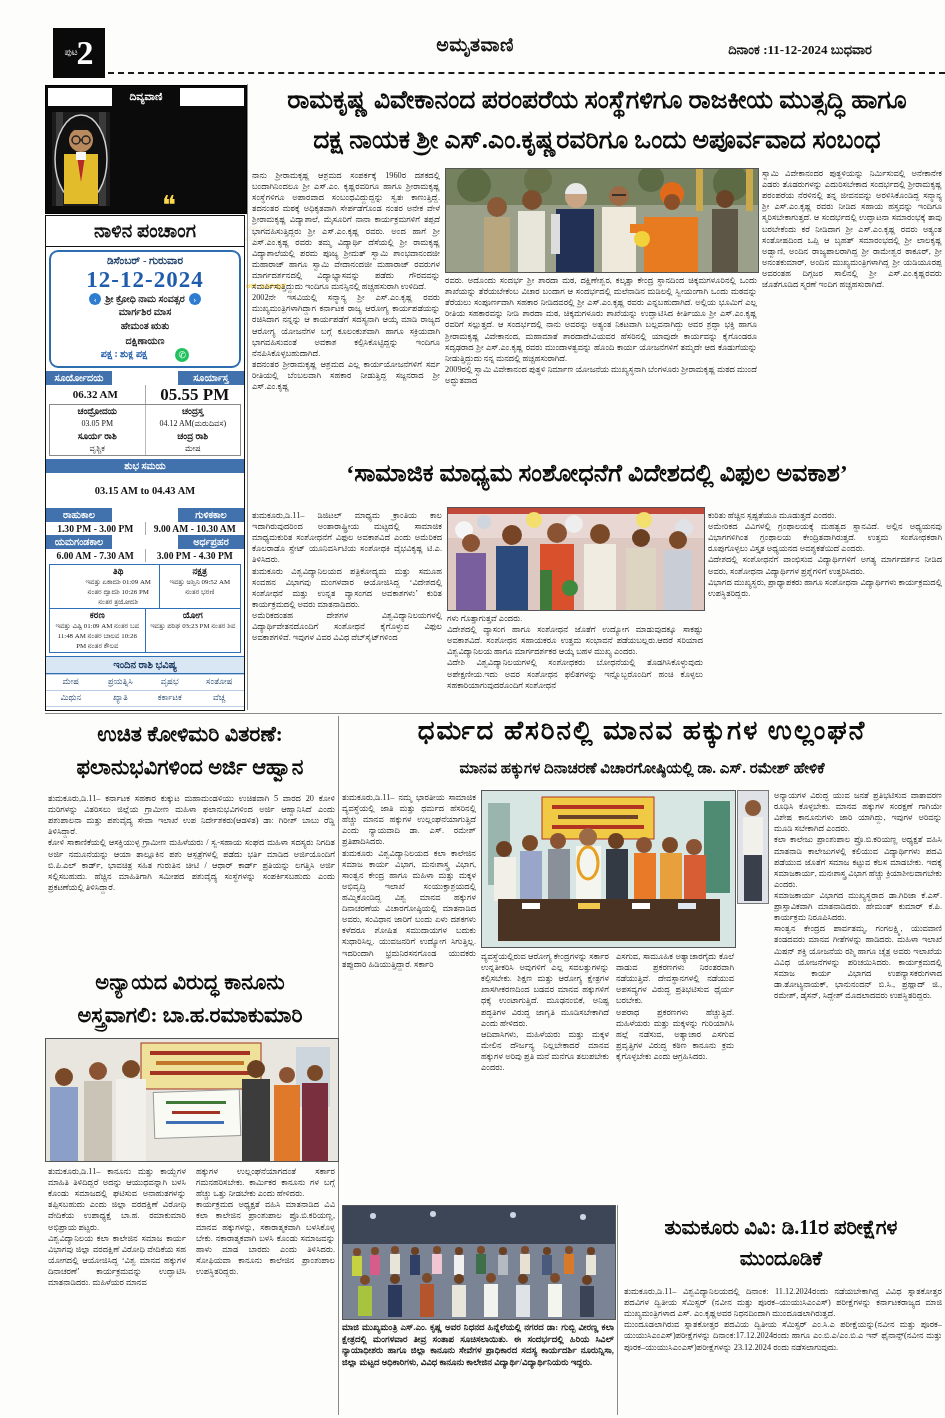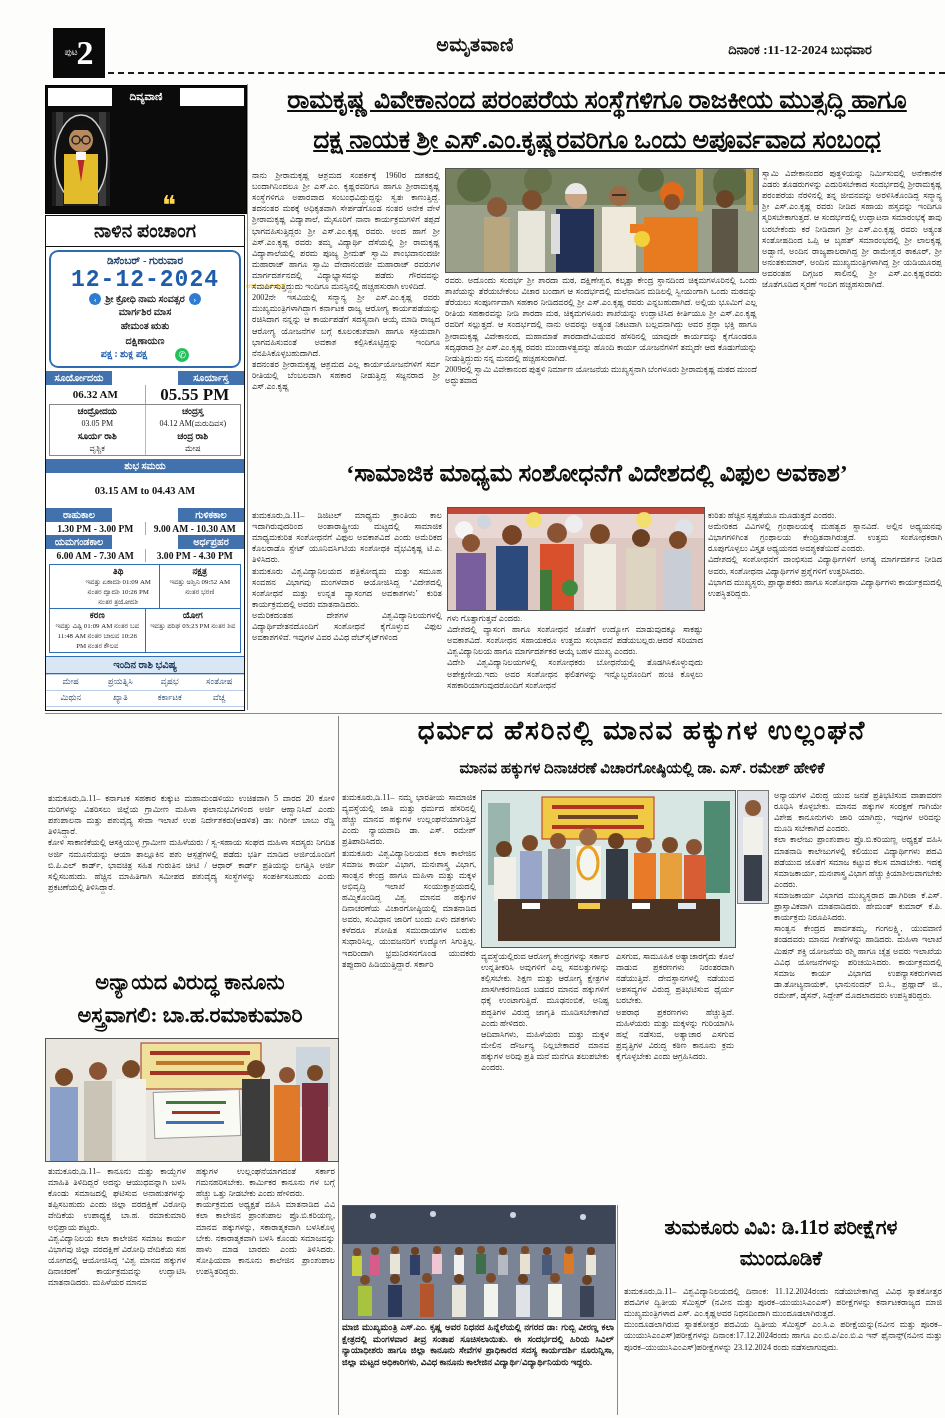--- a/index.html
+++ b/index.html
@@ -55,21 +55,21 @@
     <div class="abs" style="left:116px;top:104px;font-size:26px;color:#ffd84d;font-family:'DejaVu Serif',serif;">❝</div>
     <div class="abs" style="left:112px;top:136px;width:128px;height:58px;color:#efe6cf;font-size:6.8px;line-height:1.62;">ಒಬ್ಬ ಶಿಕ್ಷಿತ ತಿಳಿದಿರುವ ವ್ಯಕ್ತಿ ತನ್ನ ಸಮುದಾಯದ ಜನರಿಗೆ ಶಿಕ್ಷಣ ಮುಂತಾದ ಸಂಬಂಧಿತ ದೌರ್ಬಲ್ಯಗಳ ಬಗ್ಗೆ ತಿಳಿಸಲಿಲ್ಲ ಎಂದರೇ ವ್ಯಕ್ತಿ ಬದುಕಿದ್ದು ಸತ್ತಂತೆ..</div>
     <div class="abs" style="left:112px;top:196px;width:128px;text-align:right;color:#ffd84d;font-size:7px;font-weight:bold;">- ಡಾ. ಬಿ. ಆರ್. ಅಂಬೇಡ್ಕರ್</div>
   </div>
 
   <div class="abs" style="left:45px;top:215px;width:198px;height:494px;border:1.5px solid #111;background:#fff;overflow:hidden;">
     <div style="height:30px;border-bottom:1.5px solid #111;text-align:center;font-size:19px;font-weight:bold;line-height:30px;">ನಾಳಿನ ಪಂಚಾಂಗ</div>
 
     <div style="margin:3px;border:2px solid #2e6cb0;border-radius:9px;text-align:center;padding:3px 2px 4px;">
       <div style="font-size:10.5px;font-weight:bold;color:#1a3c66;">ಡಿಸೆಂಬರ್ - ಗುರುವಾರ</div>
-      <div style="font-size:23px;font-weight:bold;color:#1f5cab;letter-spacing:1px;font-family:Liberation Mono, monospace;">12-12-2024</div>
+      <div style="font-size:23px;font-weight:bold;color:#1f5cab;letter-spacing:1px;">12-12-2024</div>
       <div style="display:flex;align-items:center;justify-content:center;gap:4px;">
         <span style="width:12px;height:12px;border-radius:50%;background:#2e7cd1;color:#fff;font-size:9px;line-height:12px;display:inline-block;">‹</span>
         <span style="font-size:9.5px;font-weight:bold;color:#222;">ಶ್ರೀ ಕ್ರೋಧಿ ನಾಮ ಸಂವತ್ಸರ</span>
         <span style="width:12px;height:12px;border-radius:50%;background:#2e7cd1;color:#fff;font-size:9px;line-height:12px;display:inline-block;">›</span>
       </div>
       <div style="font-size:9.5px;font-weight:bold;color:#222;line-height:1.5;">ಮಾರ್ಗಶಿರ ಮಾಸ</div>
       <div style="font-size:9.5px;font-weight:bold;color:#222;line-height:1.5;">ಹೇಮಂತ ಋತು</div>
       <div style="font-size:9.5px;font-weight:bold;color:#222;line-height:1.5;">ದಕ್ಷಿಣಾಯಣ</div>
       <div style="display:flex;align-items:center;justify-content:center;gap:28px;">
         <span style="font-size:9.5px;font-weight:bold;color:#1f5cab;">ಪಕ್ಷ : ಶುಕ್ಲ ಪಕ್ಷ</span>
@@ -180,21 +180,21 @@
           <span>ಧನಸ್ಸು</span>
           <span>ಸೌಭಾಗ್ಯ</span>
           <span>ಮಕರ</span>
           <span>ಧನ್ಯ</span>
         </div>
       </div>
   </div>
 
   <div class="abs rule" style="left:247px;top:84px;width:1px;height:626px;"></div>
 
-  <div class="abs h1" style="left:252px;top:80px;width:690px;font-size:25px;line-height:1.6;text-decoration:underline;">
+  <div class="abs h1" style="left:252px;top:80px;width:690px;font-size:25px;line-height:1.6;">
     <div>ರಾಮಕೃಷ್ಣ ವಿವೇಕಾನಂದ ಪರಂಪರೆಯ ಸಂಸ್ಥೆಗಳಿಗೂ ರಾಜಕೀಯ ಮುತ್ಸದ್ಧಿ ಹಾಗೂ</div>
     <div>ದಕ್ಷ ನಾಯಕ ಶ್ರೀ ಎಸ್.ಎಂ.ಕೃಷ್ಣರವರಿಗೂ ಒಂದು ಅಪೂರ್ವವಾದ ಸಂಬಂಧ</div>
   </div>
   <div class="abs col" style="left:252px;top:170px;width:188px;height:287px;">ನಾನು ಶ್ರೀರಾಮಕೃಷ್ಣ ಆಶ್ರಮದ ಸಂಪರ್ಕಕ್ಕೆ 1960ರ ದಶಕದಲ್ಲಿ ಬಂದಾಗಿನಿಂದಲೂ ಶ್ರೀ ಎಸ್.ಎಂ. ಕೃಷ್ಣರವರಿಗೂ ಹಾಗೂ ಶ್ರೀರಾಮಕೃಷ್ಣ ಸಂಸ್ಥೆಗಳಿಗೂ ಅಪಾರವಾದ ಸಂಬಂಧವಿದ್ದುದ್ದನ್ನು ಸ್ವತಃ ಕಾಣುತ್ತಿದ್ದೆ. ತದನಂತರ ಮಠಕ್ಕೆ ಅಧಿಕೃತವಾಗಿ ಸೇರ್ಪಡೆಗೊಂಡ ನಂತರ ಅನೇಕ ವೇಳೆ ಶ್ರೀರಾಮಕೃಷ್ಣ ವಿದ್ಯಾಶಾಲೆ, ಮೈಸೂರಿಗೆ ನಾನಾ ಕಾರ್ಯಕ್ರಮಗಳಿಗೆ ತಪ್ಪದೆ ಭಾಗವಹಿಸುತ್ತಿದ್ದರು ಶ್ರೀ ಎಸ್.ಎಂ.ಕೃಷ್ಣ ರವರು. ಅಂದ ಹಾಗೆ ಶ್ರೀ ಎಸ್.ಎಂ.ಕೃಷ್ಣ ರವರು ತಮ್ಮ ವಿದ್ಯಾರ್ಥಿ ದೆಸೆಯಲ್ಲಿ ಶ್ರೀ ರಾಮಕೃಷ್ಣ ವಿದ್ಯಾಶಾಲೆಯಲ್ಲಿ ಪರಮ ಪೂಜ್ಯ ಶ್ರೀಮತ್ ಸ್ವಾಮಿ ಶಾಂಭವಾನಂದಜೀ ಮಹಾರಾಜ್ ಹಾಗೂ ಸ್ವಾಮಿ ವೇದಾನಂದಜೀ ಮಹಾರಾಜ್ ರವರುಗಳ ಮಾರ್ಗದರ್ಶನದಲ್ಲಿ ವಿದ್ಯಾಭ್ಯಾಸವನ್ನು ಪಡೆದು ಗೌರವವನ್ನು ಸಮರ್ಪಿಸುತ್ತಿದ್ದುದು ಇಂದಿಗೂ ಮನಸ್ಸಿನಲ್ಲಿ ಹಚ್ಚಹಸುರಾಗಿ ಉಳಿದಿದೆ.
 2002ನೇ ಇಸವಿಯಲ್ಲಿ ಸನ್ಮಾನ್ಯ ಶ್ರೀ ಎಸ್.ಎಂ.ಕೃಷ್ಣ ರವರು ಮುಖ್ಯಮಂತ್ರಿಗಳಾಗಿದ್ದಾಗ ಕರ್ನಾಟಕ ರಾಜ್ಯ ಆರೋಗ್ಯ ಕಾರ್ಯಪಡೆಯನ್ನು ರಚಿಸಿದಾಗ ನನ್ನನ್ನು ಆ ಕಾರ್ಯಪಡೆಗೆ ಸದಸ್ಯನಾಗಿ ಆಯ್ಕೆ ಮಾಡಿ ರಾಜ್ಯದ ಆರೋಗ್ಯ ಯೋಜನೆಗಳ ಬಗ್ಗೆ ಕೂಲಂಕುಶವಾಗಿ ಹಾಗೂ ಸಕ್ರಿಯವಾಗಿ ಭಾಗವಹಿಸುವಂತೆ ಅವಕಾಶ ಕಲ್ಪಿಸಿಕೊಟ್ಟಿದ್ದನ್ನು ಇಂದಿಗೂ ನೆನಪಿಸಿಕೊಳ್ಳಬಹುದಾಗಿದೆ.
 ತದನಂತರ ಶ್ರೀರಾಮಕೃಷ್ಣ ಆಶ್ರಮದ ಎಲ್ಲ ಕಾರ್ಯಯೋಜನೆಗಳಿಗೆ ಸರ್ವ ರೀತಿಯಲ್ಲಿ ಬೆಂಬಲವಾಗಿ ಸಹಕಾರ ನೀಡುತ್ತಿದ್ದ ಸಜ್ಜನರಾದ ಶ್ರೀ ಎಸ್.ಎಂ.ಕೃಷ್ಣ</div>
   <div class="abs" style="left:445px;top:168px;width:312px;height:103px;border:1px solid #555;">
     <svg width="312" height="103" viewBox="0 0 312 103" preserveAspectRatio="none">
       <rect width="312" height="103" fill="#9aa08a"></rect>
       <rect width="312" height="36" fill="#76815f"></rect>
@@ -263,20 +263,24 @@
 ವಿದೇಶದಲ್ಲಿ ವ್ಯಾಸಂಗ ಹಾಗೂ ಸಂಶೋಧನೆ ಜೊತೆಗೆ ಉದ್ಯೋಗ ಮಾಡುವುದಕ್ಕೂ ಸಾಕಷ್ಟು ಅವಕಾಶವಿದೆ. ಸಂಶೋಧನ ಸಹಾಯಕರೂ ಉತ್ತಮ ಸಂಭಾವನೆ ಪಡೆಯಬಲ್ಲರು.ಆದರೆ ಸರಿಯಾದ ವಿಶ್ವವಿದ್ಯಾನಿಲಯ ಹಾಗೂ ಮಾರ್ಗದರ್ಶಕರ ಆಯ್ಕೆ ಬಹಳ ಮುಖ್ಯ ಎಂದರು.
 ವಿದೇಶಿ ವಿಶ್ವವಿದ್ಯಾನಿಲಯಗಳಲ್ಲಿ ಸಂಶೋಧಕರು ಬೋಧನೆಯಲ್ಲಿ ತೊಡಗಿಸಿಕೊಳ್ಳುವುದು ಅಪೇಕ್ಷಣೀಯ.ಇದು ಅವರ ಸಂಶೋಧನ ಫಲಿತಗಳನ್ನು ಇನ್ನೊಬ್ಬರೊಂದಿಗೆ ಹಂಚಿ ಕೊಳ್ಳಲು ಸಹಕಾರಿಯಾಗುವುದರೊಂದಿಗೆ ಸಂಶೋಧನೆ</div>
   <div class="abs col" style="left:708px;top:510px;width:234px;height:201px;">ಕುರಿತು ಹೆಚ್ಚಿನ ಸ್ಪಷ್ಟತೆಯೂ ಮೂಡುತ್ತದೆ ಎಂದರು.
 ಅಮೇರಿಕದ ವಿವಿಗಳಲ್ಲಿ ಗ್ರಂಥಾಲಯಕ್ಕೆ ಮಹತ್ವದ ಸ್ಥಾನವಿದೆ. ಅಲ್ಲಿನ ಅಧ್ಯಯನವು ವಿಭಾಗಗಳಿಗಿಂತ ಗ್ರಂಥಾಲಯ ಕೇಂದ್ರಿತವಾಗಿರುತ್ತದೆ. ಉತ್ತಮ ಸಂಶೋಧಕರಾಗಿ ರೂಪುಗೊಳ್ಳಲು ವಿಸ್ತೃತ ಅಧ್ಯಯನದ ಅವಶ್ಯಕತೆಯಿದೆ ಎಂದರು.
 ವಿದೇಶದಲ್ಲಿ ಸಂಶೋಧನೆಗೆ ವಾಂಛಿಸುವ ವಿದ್ಯಾರ್ಥಿಗಳಿಗೆ ಅಗತ್ಯ ಮಾರ್ಗದರ್ಶನ ನೀಡಿದ ಅವರು, ಸಂಶೋಧನಾ ವಿದ್ಯಾರ್ಥಿಗಳ ಪ್ರಶ್ನೆಗಳಿಗೆ ಉತ್ತರಿಸಿದರು.
 ವಿಭಾಗದ ಮುಖ್ಯಸ್ಥರು, ಪ್ರಾಧ್ಯಾಪಕರು ಹಾಗೂ ಸಂಶೋಧನಾ ವಿದ್ಯಾರ್ಥಿಗಳು ಕಾರ್ಯಕ್ರಮದಲ್ಲಿ ಉಪಸ್ಥಿತರಿದ್ದರು.</div>
 
   <div class="abs rule" style="left:45px;top:713px;width:897px;height:1px;"></div>
   <div class="abs rule" style="left:338px;top:716px;width:1px;height:699px;"></div>
 
+  <div class="abs h1" style="left:45px;top:718px;width:290px;font-size:21px;line-height:1.55;">
+    <div>ಉಚಿತ ಕೋಳಿಮರಿ ವಿತರಣೆ:</div>
+    <div>ಫಲಾನುಭವಿಗಳಿಂದ ಅರ್ಜಿ ಆಹ್ವಾನ</div>
+  </div>
   <div class="abs col" style="left:48px;top:793px;width:287px;height:168px;">ತುಮಕೂರು,ಡಿ.11– ಕರ್ನಾಟಕ ಸಹಕಾರ ಕುಕ್ಕುಟ ಮಹಾಮಂಡಳಿಯು ಉಚಿತವಾಗಿ 5 ವಾರದ 20 ಕೋಳಿ ಮರಿಗಳನ್ನು ವಿತರಿಸಲು ಜಿಲ್ಲೆಯ ಗ್ರಾಮೀಣ ಮಹಿಳಾ ಫಲಾನುಭವಿಗಳಿಂದ ಅರ್ಜಿ ಆಹ್ವಾನಿಸಿದೆ ಎಂದು ಪಶುಪಾಲನಾ ಮತ್ತು ಪಶುವೈದ್ಯ ಸೇವಾ ಇಲಾಖೆ ಉಪ ನಿರ್ದೇಶಕರು(ಆಡಳಿತ) ಡಾ: ಗಿರೀಶ್ ಬಾಬು ರೆಡ್ಡಿ ತಿಳಿಸಿದ್ದಾರೆ.
 ಕೋಳಿ ಸಾಕಾಣಿಕೆಯಲ್ಲಿ ಆಸಕ್ತಿಯುಳ್ಳ ಗ್ರಾಮೀಣ ಮಹಿಳೆಯರು / ಸ್ವ-ಸಹಾಯ ಸಂಘದ ಮಹಿಳಾ ಸದಸ್ಯರು ನಿಗದಿತ ಅರ್ಜಿ ನಮೂನೆಯನ್ನು ಆಯಾ ತಾಲ್ಲೂಕಿನ ಪಶು ಆಸ್ಪತ್ರೆಗಳಲ್ಲಿ ಪಡೆದು ಭರ್ತಿ ಮಾಡಿದ ಅರ್ಜಿಯೊಂದಿಗೆ ಬಿ.ಪಿ.ಎಲ್ ಕಾರ್ಡ್, ಭಾವಚಿತ್ರ ಸಹಿತ ಗುರುತಿನ ಚೀಟಿ / ಆಧಾರ್ ಕಾರ್ಡ್ ಪ್ರತಿಯನ್ನು ಲಗತ್ತಿಸಿ ಅರ್ಜಿ ಸಲ್ಲಿಸಬಹುದು. ಹೆಚ್ಚಿನ ಮಾಹಿತಿಗಾಗಿ ಸಮೀಪದ ಪಶುವೈದ್ಯ ಸಂಸ್ಥೆಗಳನ್ನು ಸಂಪರ್ಕಿಸಬಹುದು ಎಂದು ಪ್ರಕಟಣೆಯಲ್ಲಿ ತಿಳಿಸಿದ್ದಾರೆ.</div>
 
   <div class="abs h1" style="left:45px;top:966px;width:290px;font-size:21px;line-height:1.55;">
     <div>ಅನ್ಯಾಯದ ವಿರುದ್ಧ ಕಾನೂನು</div>
     <div>ಅಸ್ತ್ರವಾಗಲಿ: ಬಾ.ಹ.ರಮಾಕುಮಾರಿ</div>
   </div>
   <div class="abs" style="left:45px;top:1038px;width:292px;height:122px;border:1px solid #555;">
     <svg width="292" height="122" viewBox="0 0 292 122" preserveAspectRatio="none">
       <rect width="292" height="122" fill="#e8e6de"></rect>

